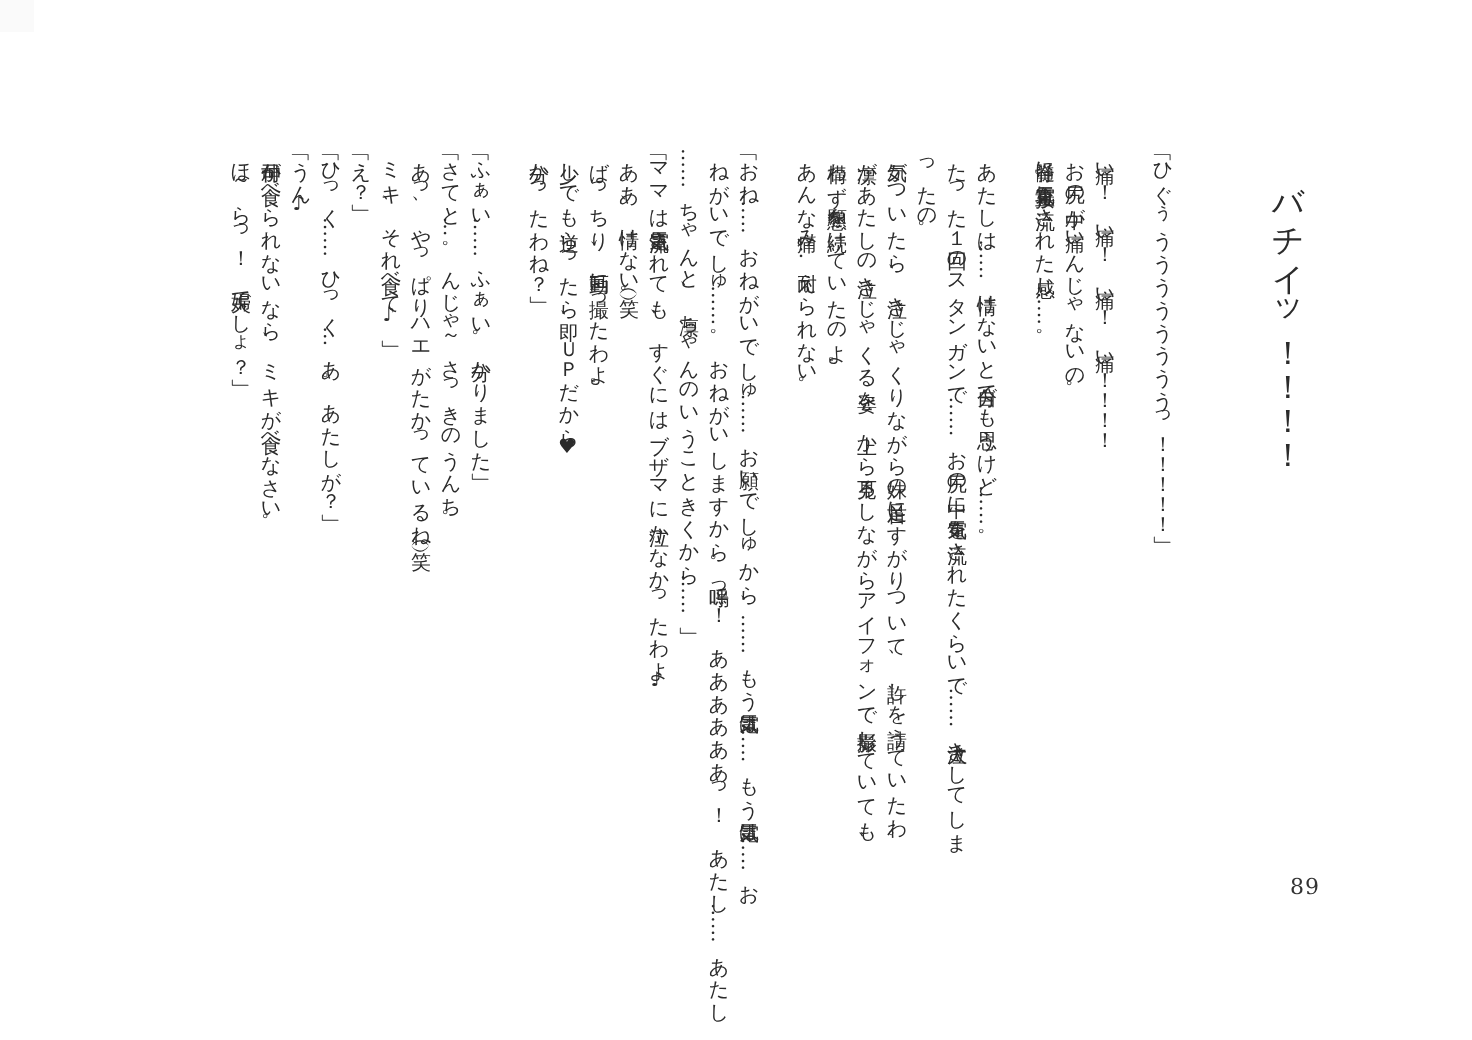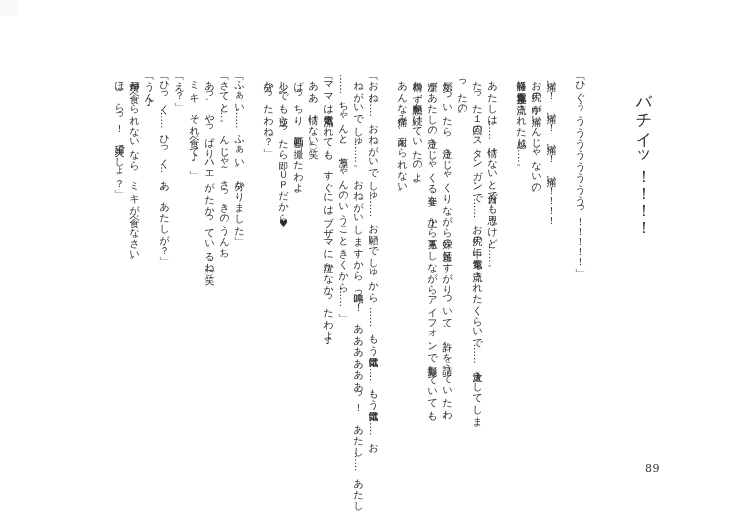--- a/index.html
+++ b/index.html
@@ -45,21 +45,21 @@
     line-height: 15px;
     letter-spacing: 0px;
     white-space: nowrap;
   }
   .pgap {
     block-size: 14px;
   }
   .page-number {
     position: absolute;
     left: 645px;
-    top: 462px;
+    top: 437px;
     font-size: 11px;
     letter-spacing: 0.5px;
     color: #333333;
   }
 </style>
 </head>
 <body>
 
 <div class="book-page">
   <div class="corner-artifact"></div>

